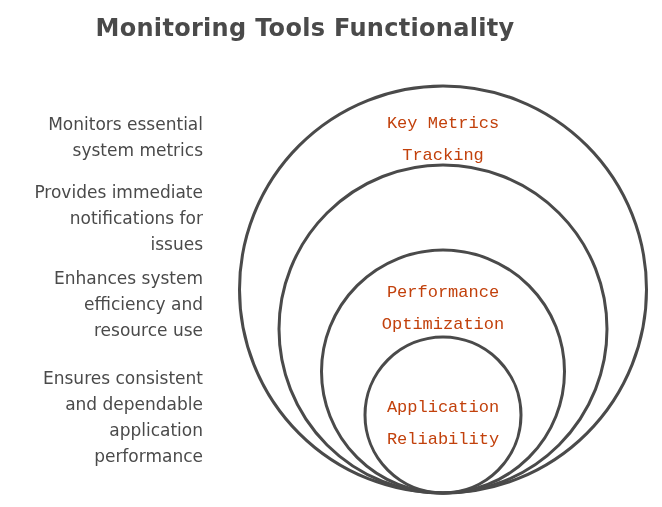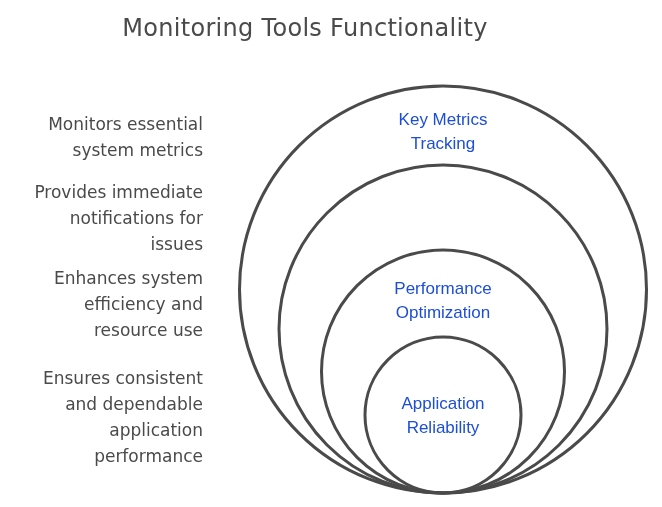--- a/index.html
+++ b/index.html
@@ -19,43 +19,43 @@
     overflow: hidden;
   }
   #title {
     position: absolute;
     left: 0;
     top: 14px;
     width: 610px;
     text-align: center;
     font-family: "DejaVu Sans", sans-serif;
     font-size: 24px;
-    font-weight: normal;
+    font-weight: bold;
     letter-spacing: 0.3px;
     color: #4a4a4a;
   }
   #diagram {
     position: absolute;
     left: 0;
     top: 0;
     width: 662px;
     height: 507px;
   }
   .ring-circle {
     fill: none;
     stroke: #4a4a4a;
     stroke-width: 3;
   }
   .ring-label {
     position: absolute;
     text-align: center;
-    font-family: Liberation Sans, sans-serif;
+    font-family: Liberation Mono, monospace;
     font-size: 17px;
-    line-height: 24px;
-    color: #1d4ed8;
+    line-height: 32px;
+    color: #c2410c;
     white-space: pre-line;
   }
   .side-label {
     position: absolute;
     right: 459px;       
     width: 215px;
     text-align: right;
     font-family: "DejaVu Sans", sans-serif;
     font-size: 17px;
     line-height: 26px;

